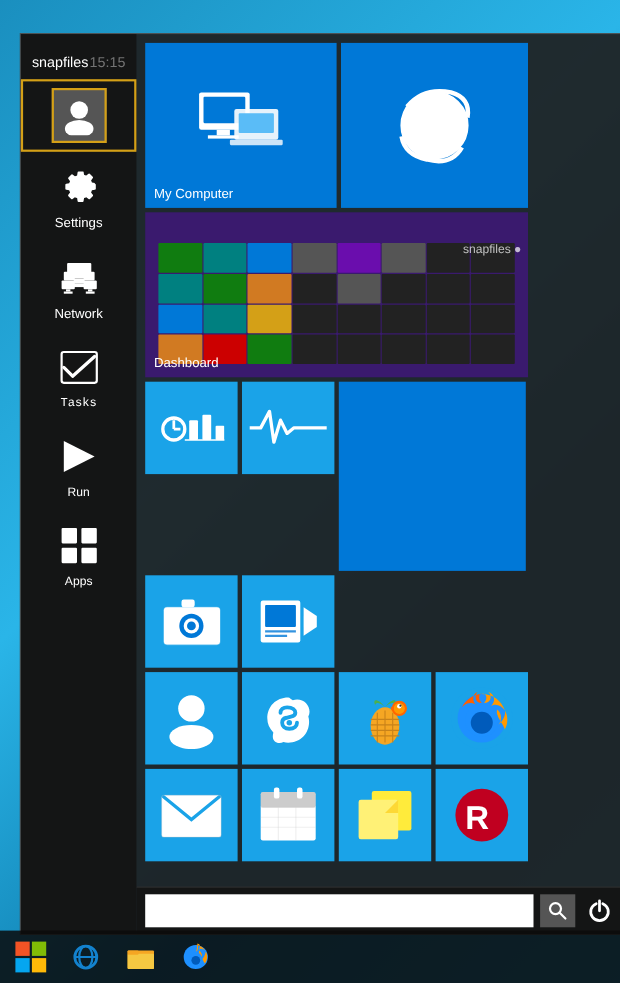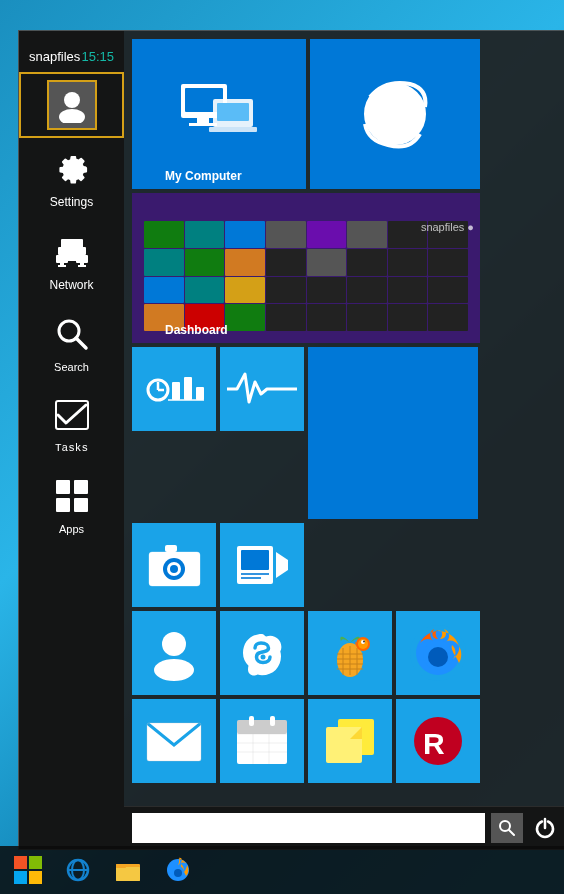--- a/index.html
+++ b/index.html
@@ -121,25 +121,24 @@
       padding: 8px;
       cursor: pointer;
       position: relative;
       overflow: hidden;
       flex-shrink: 0;
     }
 
     .tile-label {
       color: white;
       font-size: 12px;
-      font-weight: 700;
+      font-weight: 400;
       position: absolute;
       bottom: 6px;
       left: 8px;
-      margin-left: 25px;
     }
 
     .tile-my-computer {
       width: 174px;
       height: 150px;
       background: #0078d7;
     }
 
     .tile-ie {
       width: 170px;
@@ -335,21 +334,21 @@
 <body>
 
 <div class="desktop-bg"></div>
 
 <div class="start-menu">
 
   <div class="sidebar">
 
     <div class="sidebar-header">
       <span style="font-size:13px;color:white;">snapfiles</span>
-      <span style="font-size:13px;color:#14b8a6;">15:15</span>
+      <span style="font-size:13px;color:#737373;">15:15</span>
     </div>
 
     <div class="sidebar-items">
 
       <div class="sidebar-item active" style="padding:6px 5px;">
         <div class="avatar-circle">
           <svg width="36" height="36" viewBox="0 0 36 36" fill="white">
             <circle cx="18" cy="13" r="8"></circle>
             <ellipse cx="18" cy="30" rx="13" ry="8"></ellipse>
           </svg>
@@ -381,40 +380,39 @@
             <rect x="6" y="30" width="4" height="2"></rect>
             <rect x="26" y="30" width="4" height="2"></rect>
             <rect x="4" y="32" width="8" height="2"></rect>
             <rect x="24" y="32" width="8" height="2"></rect>
           </svg>
         </div>
         <span>Network</span>
       </div>
 
 
-      <div class="sidebar-item">
-        <div class="sidebar-icon">
-          <svg viewBox="0 0 36 36" fill="white">
-            <circle cx="15" cy="15" r="10" fill="none" stroke="white" stroke-width="3"></circle>
-            <line x1="22" y1="22" x2="32" y2="32" stroke="white" stroke-width="3.5" stroke-linecap="round"></line>
-          </svg>
-        </div>
-        <span style="font-size:11px;">Search</span>
-      </div>
 
       <div class="sidebar-item">
         <div class="sidebar-icon">
           <svg viewBox="0 0 36 36" fill="white">
             <polyline points="4,18 12,26 32,8" fill="none" stroke="white" stroke-width="3" stroke-linecap="round" stroke-linejoin="round"></polyline>
             <rect x="2" y="4" width="32" height="28" rx="2" fill="none" stroke="white" stroke-width="2"></rect>
           </svg>
         </div>
         <span style="font-size:11px;font-family:Liberation Mono, monospace;">Tasks</span>
       </div>
 
+      <div class="sidebar-item">
+        <div class="sidebar-icon">
+          <svg viewBox="0 0 36 36" fill="white">
+            <polygon points="4,4 32,18 4,32"></polygon>
+          </svg>
+        </div>
+        <span style="font-size:11px;">Run</span>
+      </div>
 
       <div class="sidebar-item">
         <div class="sidebar-icon">
           <svg viewBox="0 0 36 36" fill="white">
             <rect x="2" y="2" width="14" height="14" rx="1"></rect>
             <rect x="20" y="2" width="14" height="14" rx="1"></rect>
             <rect x="2" y="20" width="14" height="14" rx="1"></rect>
             <rect x="20" y="20" width="14" height="14" rx="1"></rect>
           </svg>
         </div>

